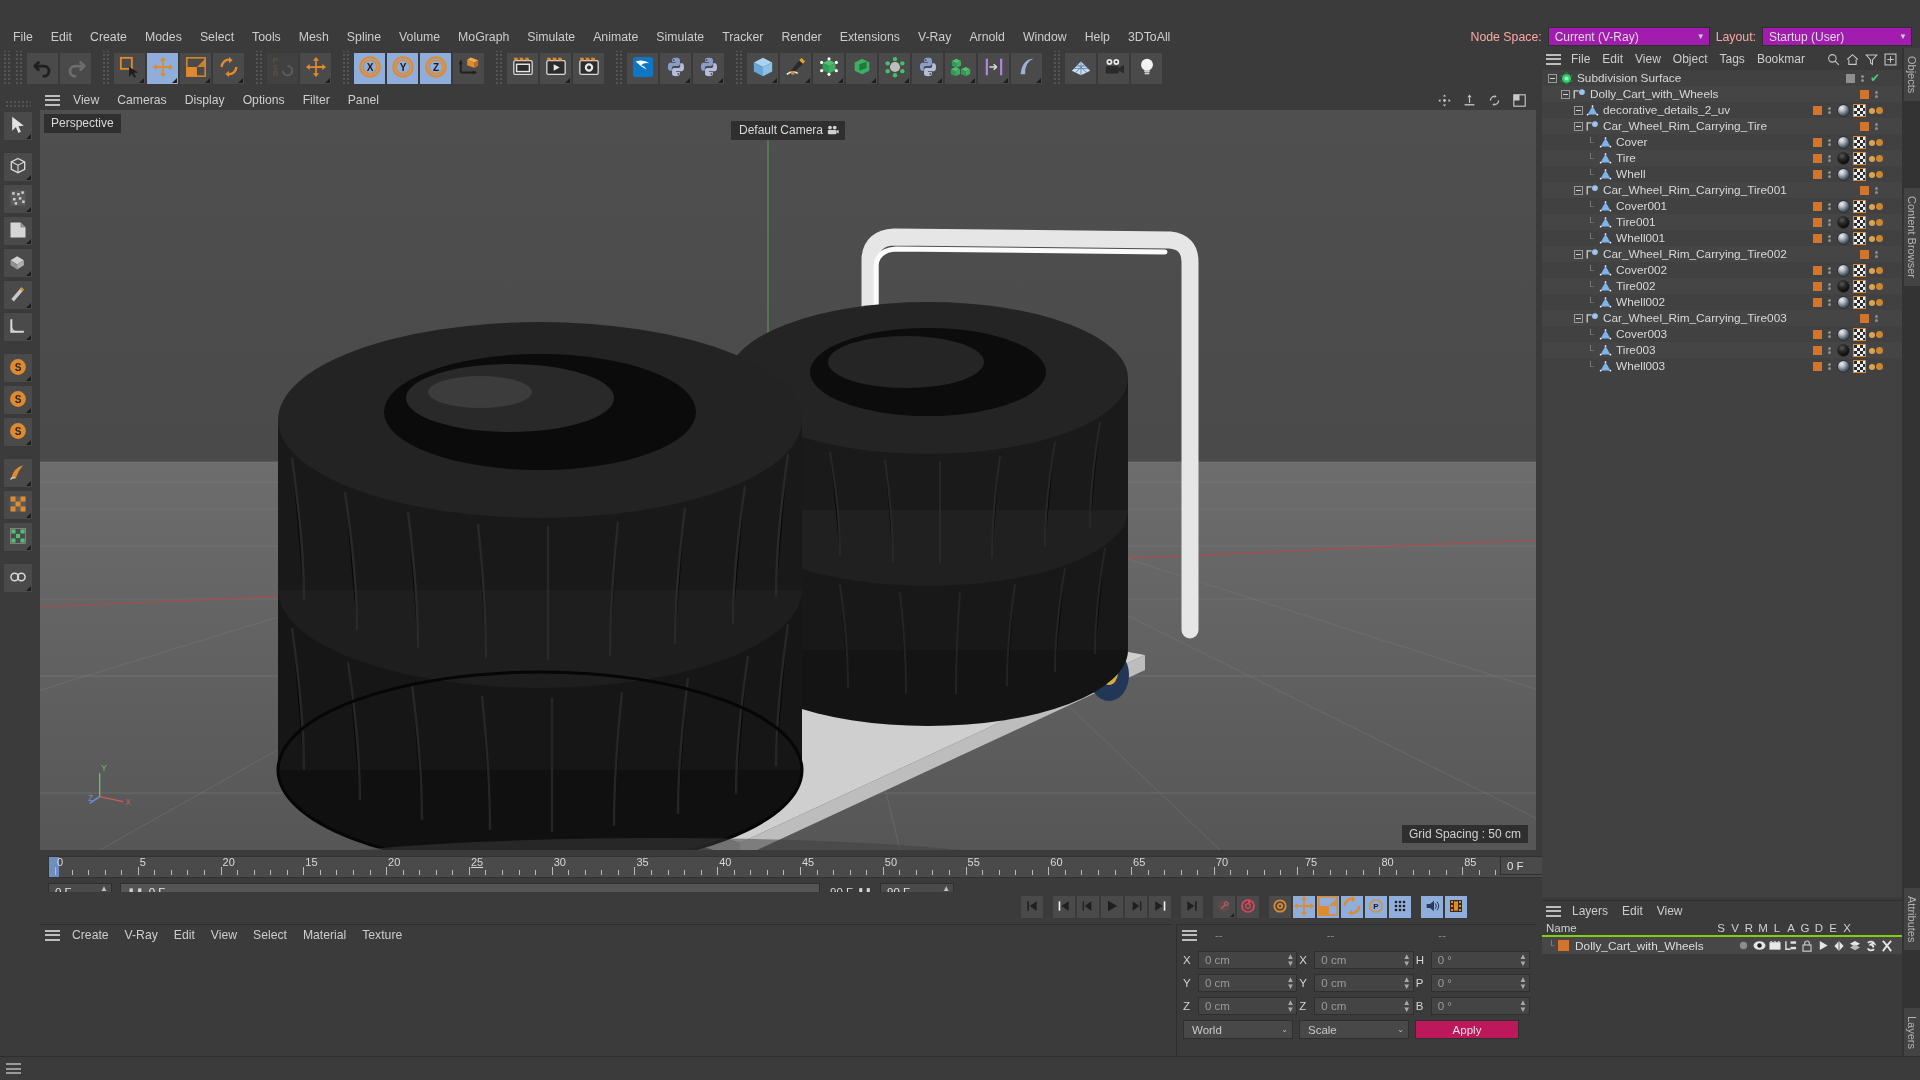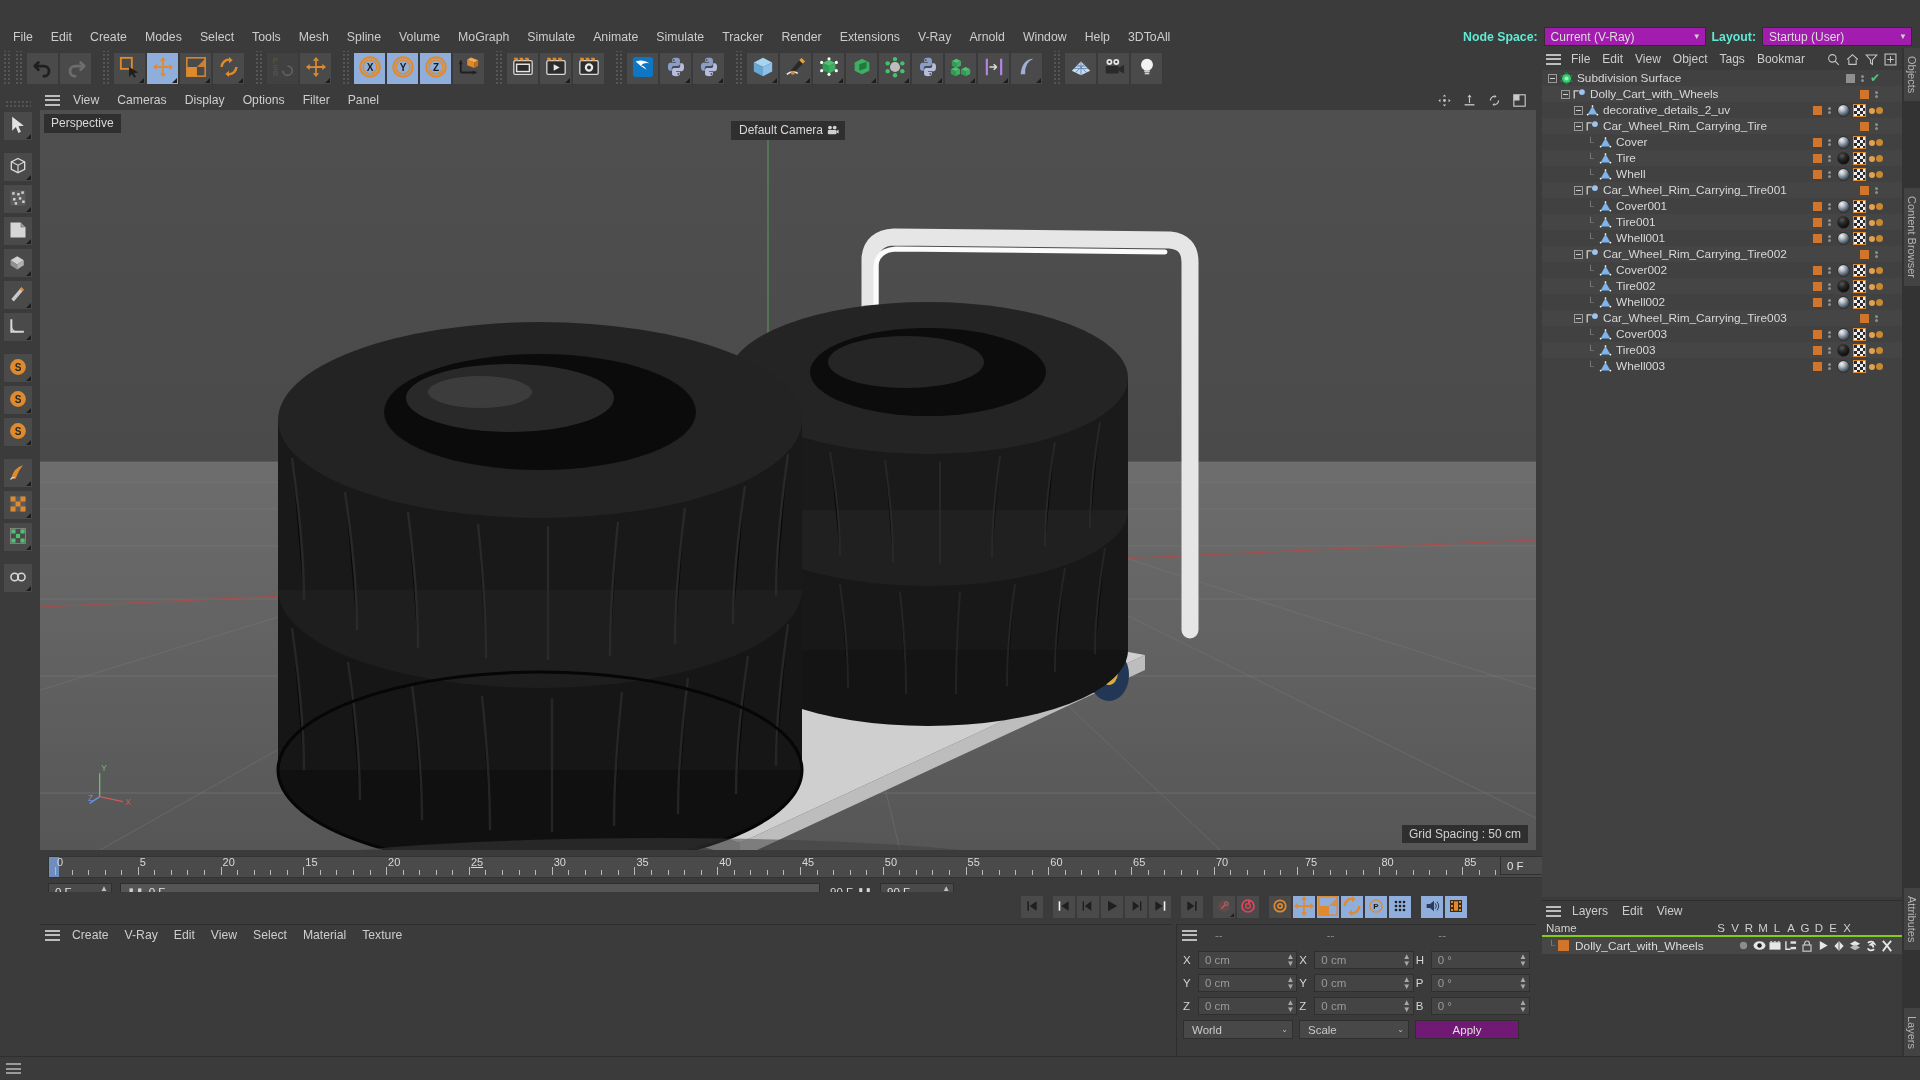--- a/index.html
+++ b/index.html
@@ -27,21 +27,21 @@
      color:#d0d0d0; font-size:13px; }
   .tb-btn svg { display:block; }
 
   
   .menubar {
     position:absolute; left:0; top:25px; width:1920px; height:23px;
     background:#3b3b3b; display:flex; align-items:center; padding-left:4px;
   }
   .menubar .mi { padding:3px 9px; font-size:12.3px; color:#cccccc; white-space:nowrap; }
   .mb-right { margin-left:auto; display:flex; align-items:center; gap:6px; padding-right:8px; }
-  .mb-right .lbl { font-size:12.3px; color:#5eead4;font-weight:bold; }
+  .mb-right .lbl { font-size:12.3px; color:#fca5a5; }
   .dd {
     background:#a21caf; border:1px solid #2e2e2e; height:19px; display:flex; align-items:center;
     padding:0 4px 0 6px; font-size:12px; color:#dcdcdc; position:relative;
   }
   .dd .caret { margin-left:auto; padding-left:10px; font-size:8px; color:#cfcfcf; }
 
   
   .toolbar {
     position:absolute; left:0; top:48px; width:1920px; height:40px;
     background:#3b3b3b; display:flex; align-items:center; padding-left:2px;
@@ -138,21 +138,21 @@
   .co-grid { padding:4px 6px 0 6px; }
   .co-row { display:flex; align-items:center; height:21px; margin-bottom:2px; gap:2px;}
   .co-lbl { width:13px; font-size:11.5px; color:#d4d4d4; text-align:left; flex:none;}
   .co-inp { flex:1; height:18px; background:#444444; border:1px solid #2f2f2f; display:flex; align-items:center;
       padding:0 2px 0 6px; font-size:11.5px; color:#9a9a9a; }
   .co-inp .spin { margin-left:auto; font-size:8px; line-height:7px; color:#a8a8a8; }
   .co-bottom { display:flex; gap:6px; padding:2px 6px 0 6px; align-items:center; }
   .selbox { height:19px; background:#484848; border:1px solid #2f2f2f; display:flex; align-items:center;
       padding:0 4px 0 8px; font-size:11.5px; color:#c9c9c9; width:110px; }
   .selbox .caret { margin-left:auto; font-size:8px; color:#bdbdbd; }
-  .applybtn { height:19px; background:#701a75; border:1px solid #2f2f2f; display:flex; align-items:center;
+  .applybtn { height:19px; background:#be185d; border:1px solid #2f2f2f; display:flex; align-items:center;
       justify-content:center; font-size:11.5px; color:#e0e0e0; width:104px; }
 
   
   .objmgr { position:absolute; left:1542px; top:48px; width:360px; height:849px; background:#3b3b3b; }
   .om-menu { height:22px; display:flex; align-items:center; padding-left:2px; background:#3b3b3b; }
   .om-menu .mi3 { padding:2px 6px; font-size:12px; color:#cdcdcd; }
   .om-menu .icons { margin-left:auto; display:flex; gap:6px; padding-right:5px; align-items:center; }
   .om-list { position:absolute; left:0; top:22px; width:360px; height:827px; background:#414141; }
   .orow { height:16px; display:flex; align-items:center; position:relative; font-size:11.8px;
       color:#d8d8d8; padding-left:2px; }

